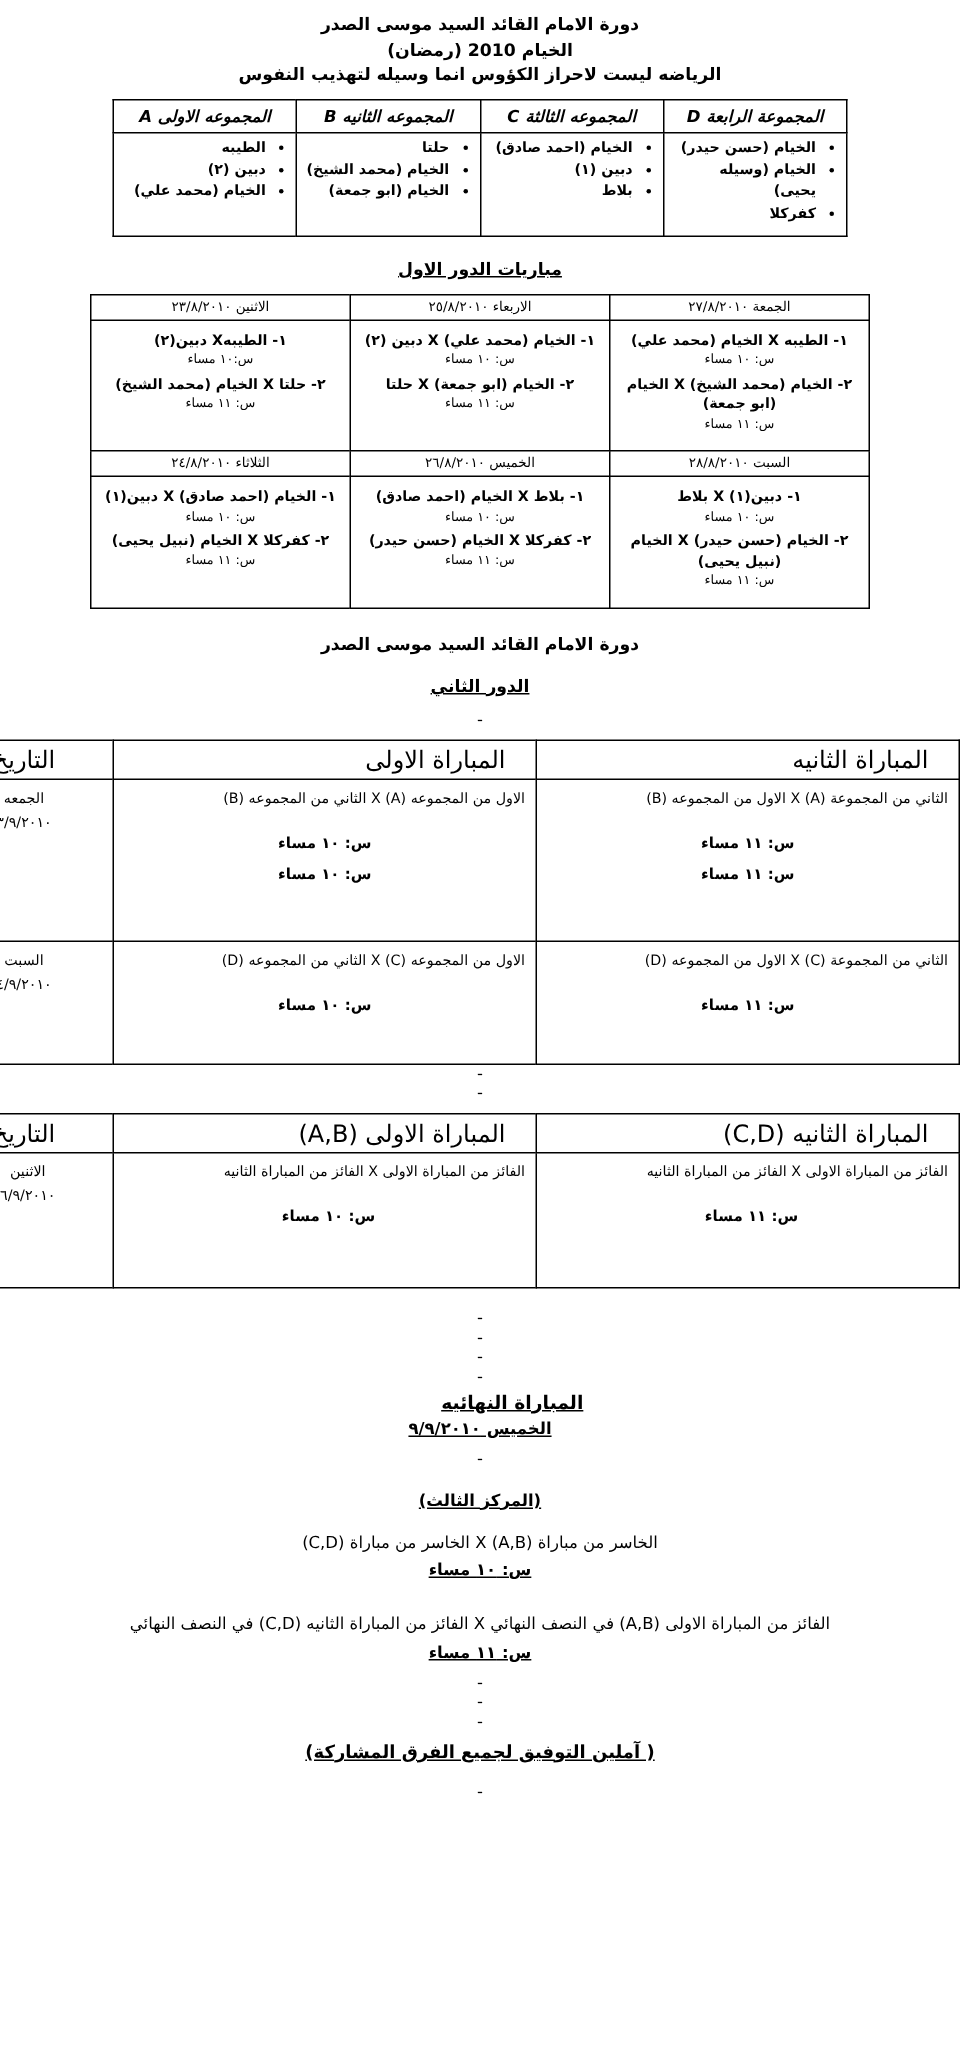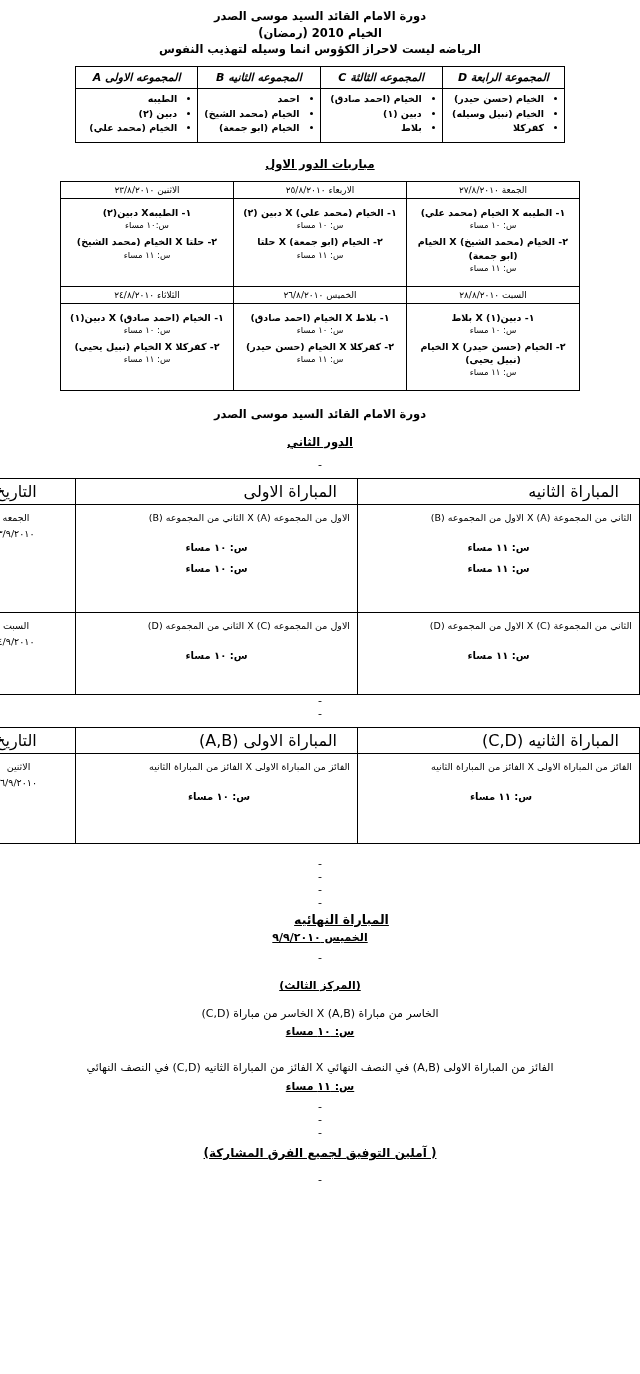--- a/index.html
+++ b/index.html
@@ -246,34 +246,34 @@
         <tr>
       <td class="ghead">المجموعة الرابعة D</td>
       <td class="ghead">المجموعه الثالثة C</td>
       <td class="ghead">المجموعه الثانيه B</td>
       <td class="ghead">المجموعه الاولى A</td>
     </tr>
     <tr>
       <td>
         <ul>
           <li>الخيام (حسن حيدر)</li>
-          <li>الخيام (نبيل وسيله)</li>
+          <li>الخيام (وسيله يحيى)</li>
           <li>كفركلا</li>
         </ul>
       </td>
       <td>
         <ul>
           <li>الخيام (احمد صادق)</li>
           <li>دبين (١)</li>
           <li>بلاط</li>
         </ul>
       </td>
       <td>
         <ul>
-          <li>احمد</li>
+          <li>حلتا</li>
           <li>الخيام (محمد الشيخ)</li>
           <li>الخيام (ابو جمعة)</li>
         </ul>
       </td>
       <td>
         <ul>
           <li>الطيبه</li>
           <li>دبين (٢)</li>
           <li>الخيام (محمد علي)</li>
         </ul>

